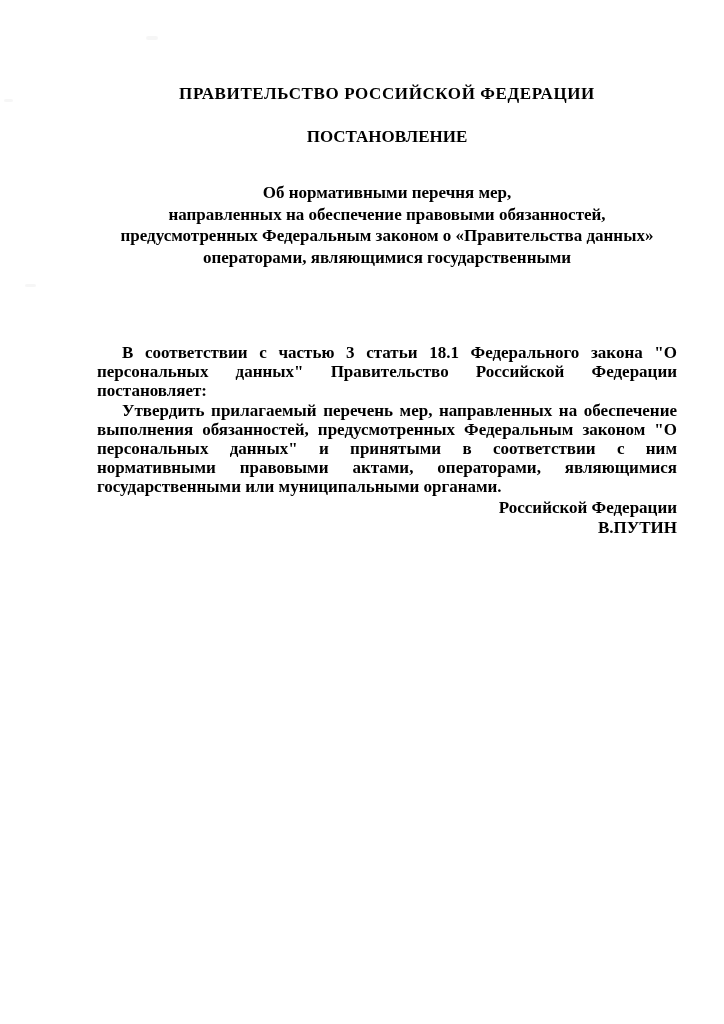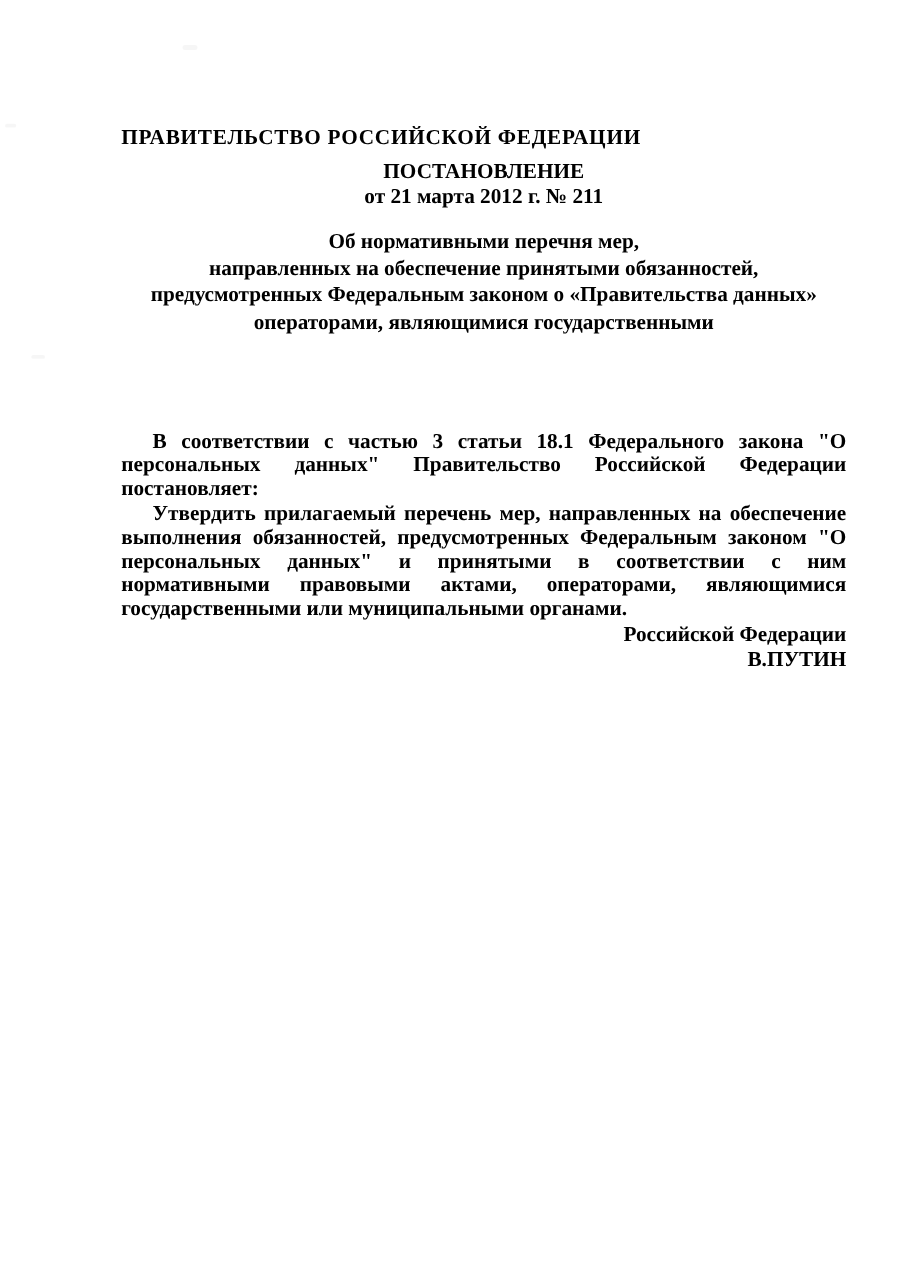--- a/index.html
+++ b/index.html
@@ -17,27 +17,26 @@
     overflow: hidden;
   }
   .col {
     position: absolute;
     left: 97px;
     width: 580px;
     font-weight: bold;
   }
   .authority {
     top: 84px;
-    text-align: left;
+    text-align: center;
     font-weight: bold;
     font-size: 17px;
     line-height: 20px;
     letter-spacing: 0.6px;
     white-space: nowrap;
-    margin-top: 16px;
   }
   .doctype-block {
     top: 127px;
     text-align: center;
     font-weight: bold;
     font-size: 17px;
     line-height: 19.5px;
     white-space: nowrap;
   }
   .subject {
@@ -74,26 +73,25 @@
 </style>
 </head>
 <body>
 
 <div class="page">
 
   <div class="col authority">ПРАВИТЕЛЬСТВО РОССИЙСКОЙ ФЕДЕРАЦИИ</div>
 
   <div class="col doctype-block">
     <div>ПОСТАНОВЛЕНИЕ</div>
-    <div>от 21 марта 2012 г. № 211</div>
   </div>
 
   <div class="col subject">
     <div>Об нормативными перечня мер,</div>
-    <div>направленных на обеспечение принятыми обязанностей,</div>
+    <div>направленных на обеспечение правовыми обязанностей,</div>
     <div>предусмотренных Федеральным законом о «Правительства данных»</div>
     <div>операторами, являющимися государственными</div>
   </div>
 
   <div class="col body-text">
     <p>В соответствии с частью 3 статьи 18.1 Федерального закона "О персональных данных" Правительство Российской Федерации постановляет:</p>
     <p>Утвердить прилагаемый перечень мер, направленных на обеспечение выполнения обязанностей, предусмотренных Федеральным законом "О персональных данных" и принятыми в соответствии с ним нормативными правовыми актами, операторами, являющимися государственными или муниципальными органами.</p>
   </div>
 
   <div class="col signature">

